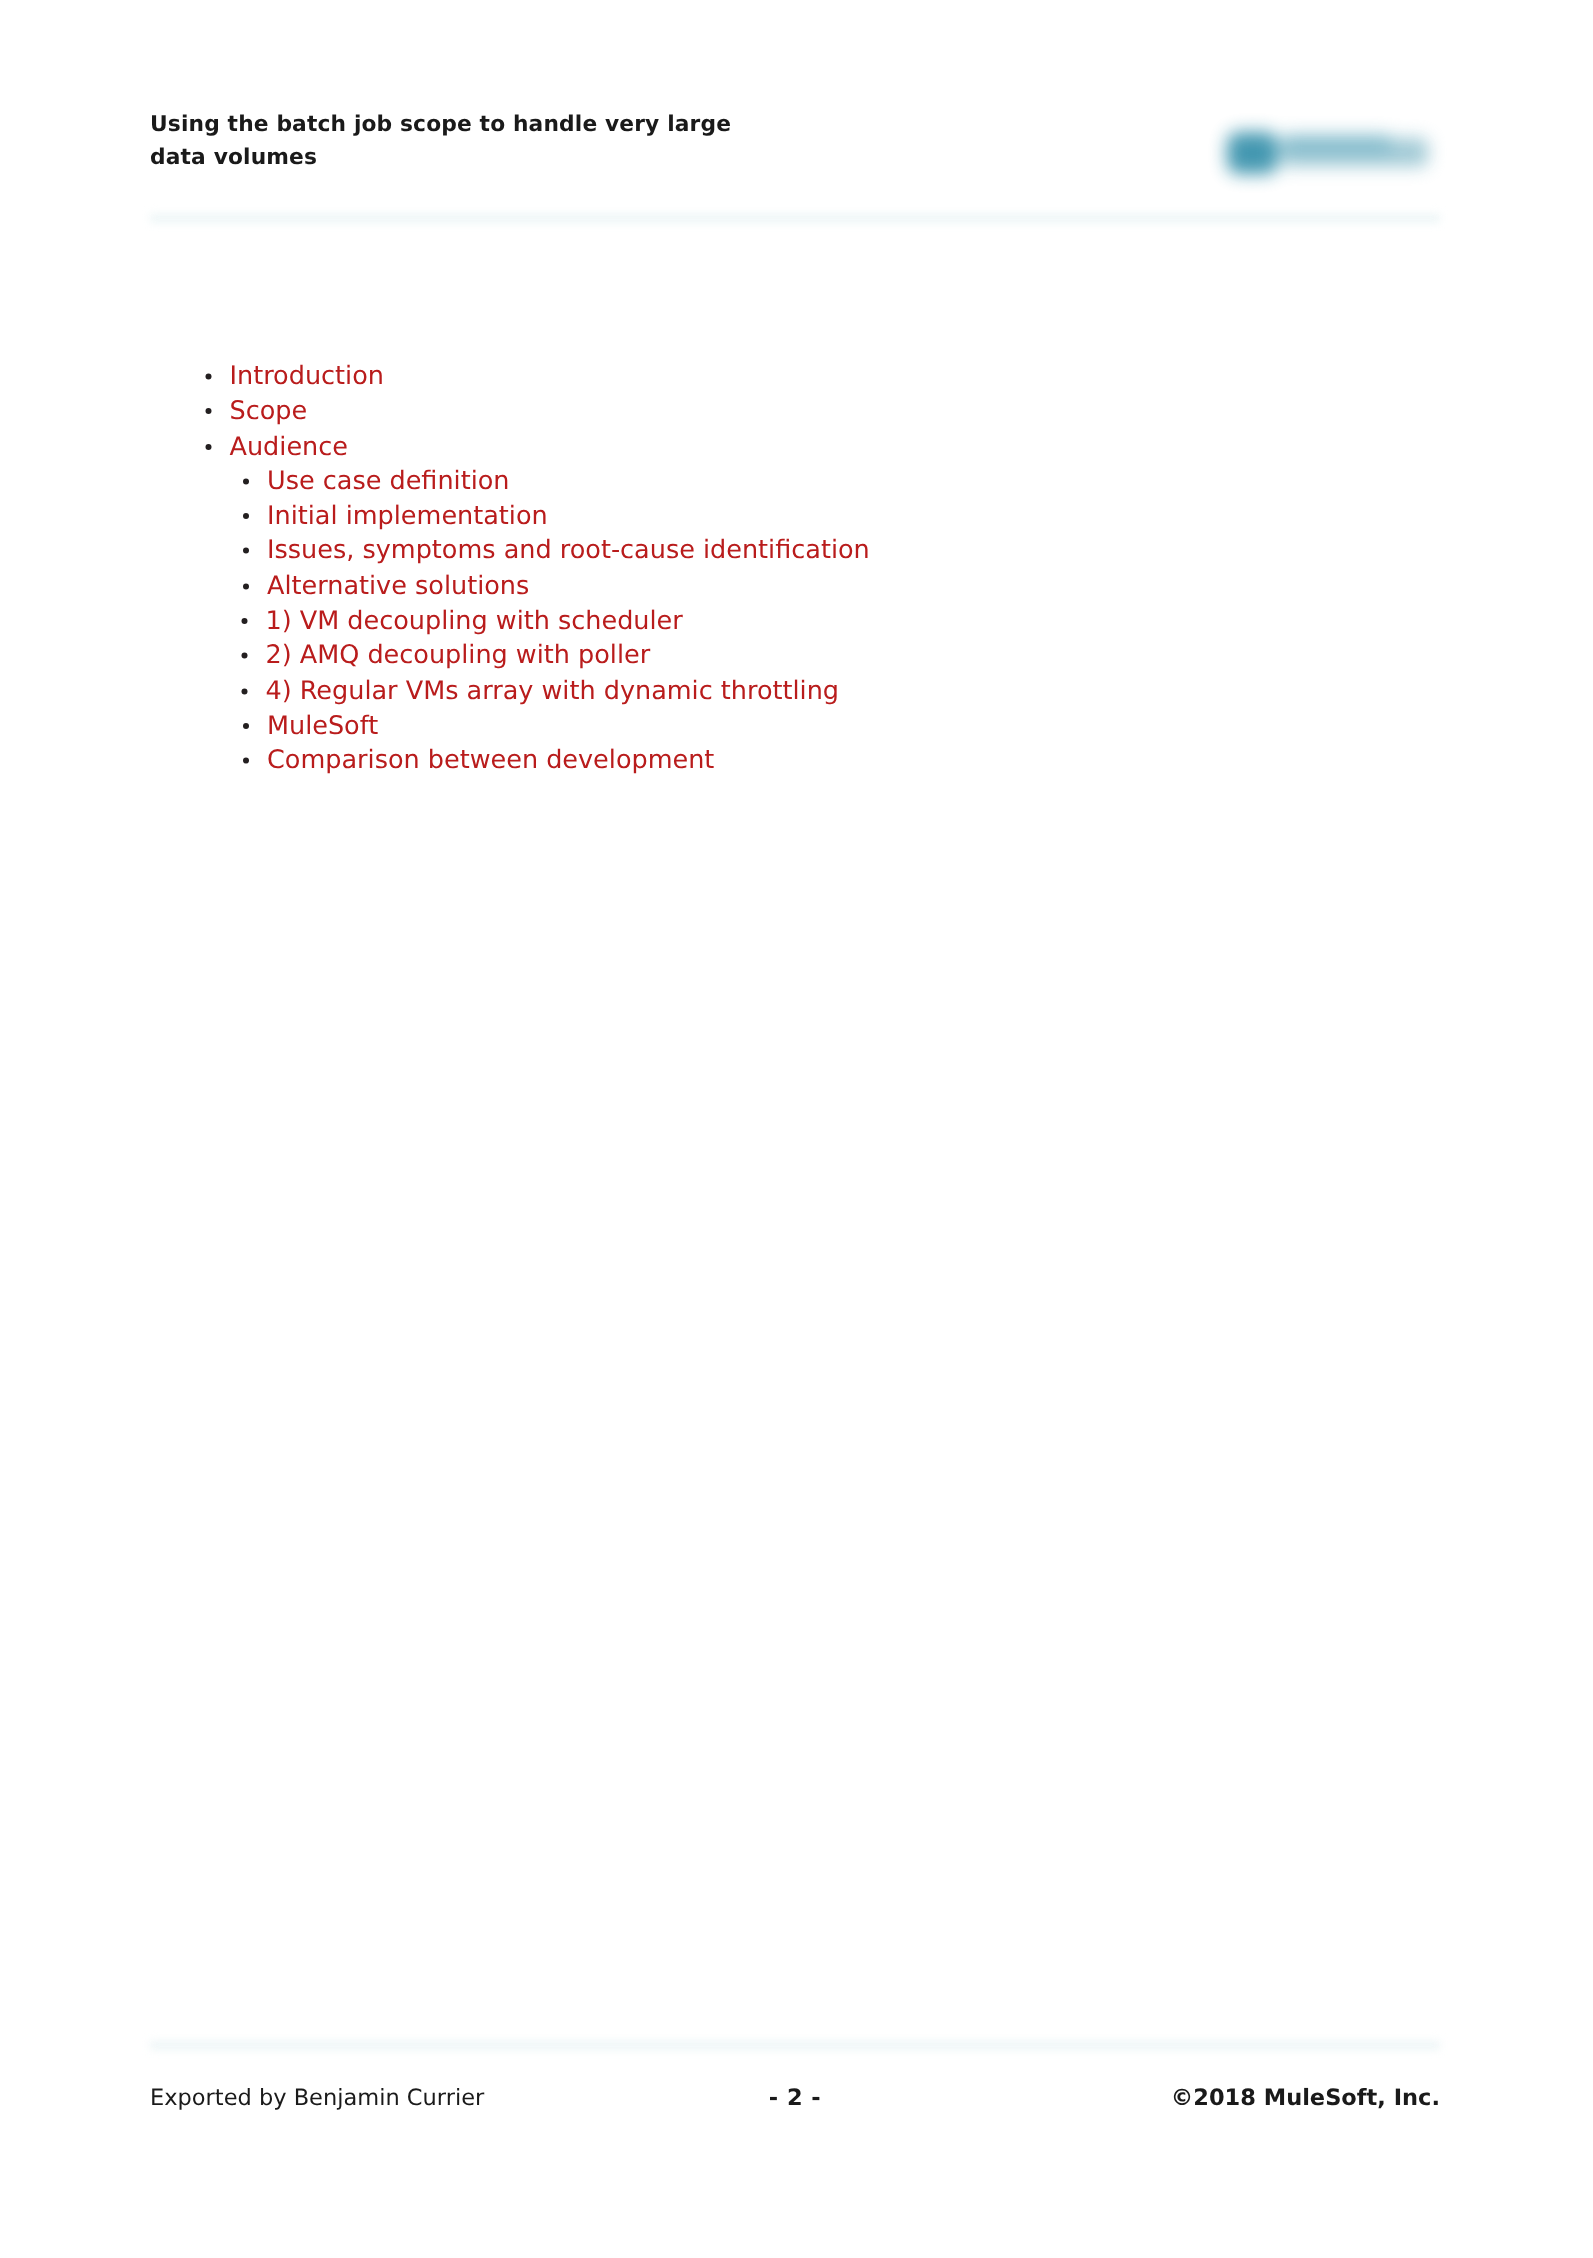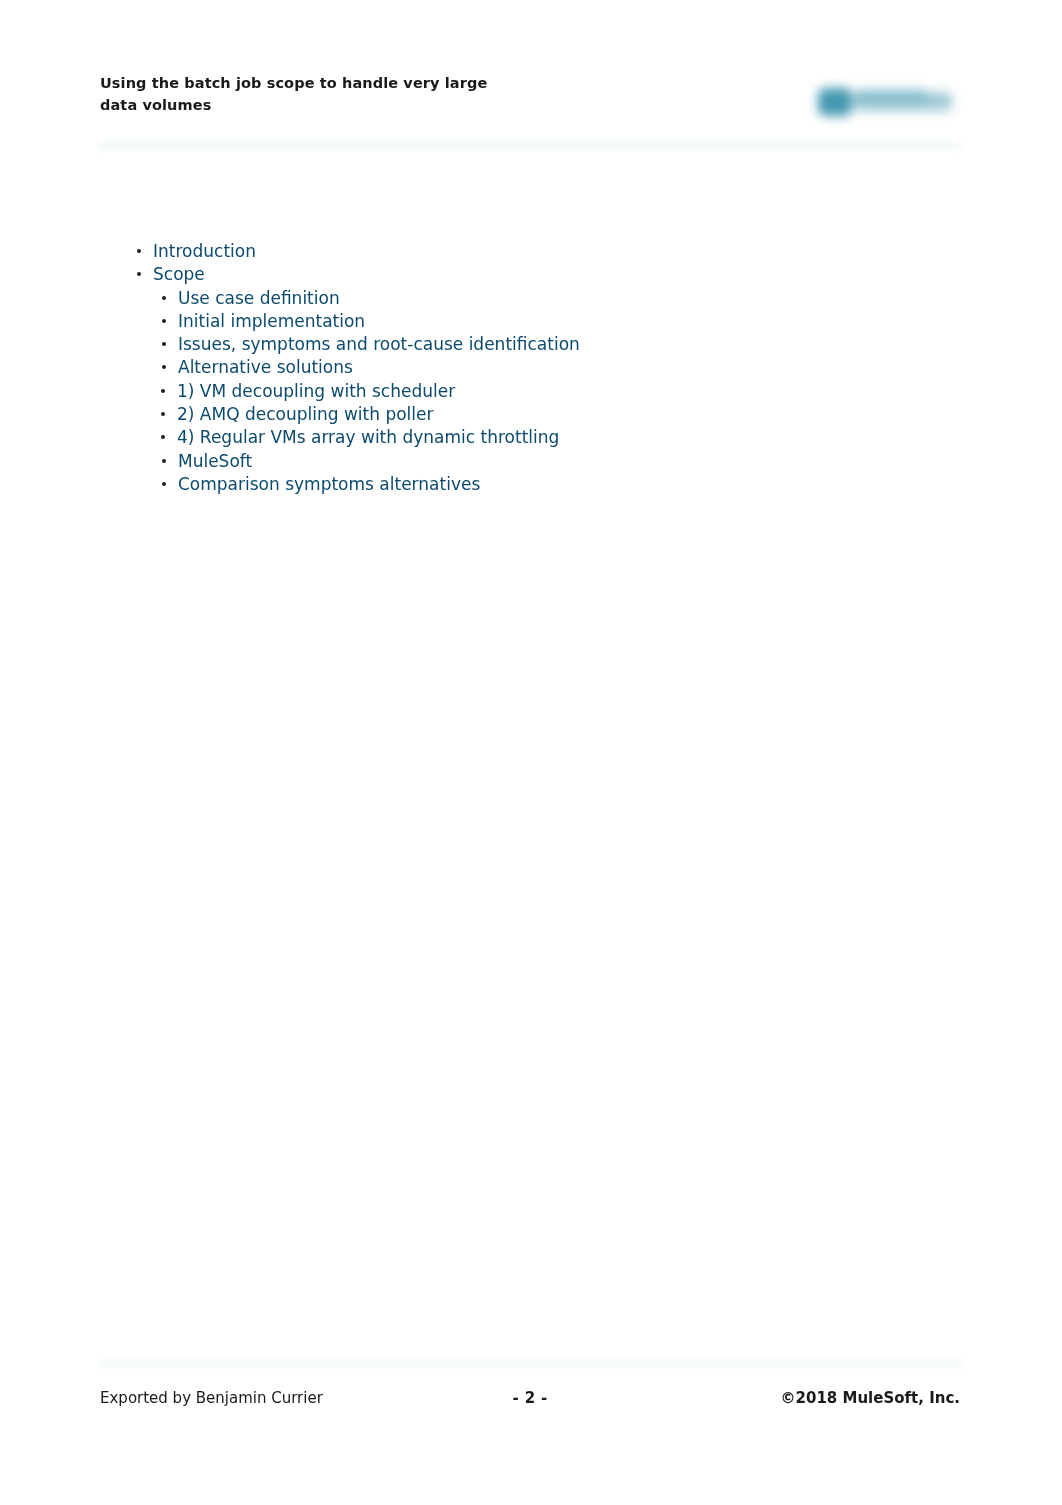--- a/index.html
+++ b/index.html
@@ -117,21 +117,21 @@
     top: 9px;
     width: 4px;
     height: 4px;
     border-radius: 50%;
     background: #231f20;
   }
   .toc .lvl1 { margin-left: 31px; }
   .toc .lvl2 { margin-left: 56px; }
   .toc .lvl3 { margin-left: 55px; }
   .toc a, .toc .link {
-    color: #0c4a6e;
+    color: #b91c1c;
     text-decoration: none;
     cursor: pointer;
   }
 
   
   .footer {
     position: absolute;
     left: 100px;
     top: 1389px;
     width: 860px;
@@ -182,20 +182,24 @@
   <nav class="toc">
     <ul>
       <li class="lvl1">
         <span class="bullet"></span>
         <span class="link">Introduction</span>
       </li>
       <li class="lvl1">
         <span class="bullet"></span>
         <span class="link">Scope</span>
       </li>
+      <li class="lvl1">
+        <span class="bullet"></span>
+        <span class="link">Audience</span>
+      </li>
       <li class="lvl2">
         <span class="bullet"></span>
         <span class="link">Use case definition</span>
       </li>
       <li class="lvl2">
         <span class="bullet"></span>
         <span class="link">Initial implementation</span>
       </li>
       <li class="lvl2">
         <span class="bullet"></span>
@@ -216,21 +220,21 @@
       <li class="lvl3">
         <span class="bullet"></span>
         <span class="link">4) Regular VMs array with dynamic throttling</span>
       </li>
       <li class="lvl2">
         <span class="bullet"></span>
         <span class="link">MuleSoft</span>
       </li>
       <li class="lvl2">
         <span class="bullet"></span>
-        <span class="link">Comparison symptoms alternatives</span>
+        <span class="link">Comparison between development</span>
       </li>
     </ul>
   </nav>
 
   <div class="rule rule-footer"></div>
 
   <div class="footer">
     <span class="left">Exported by Benjamin Currier</span>
     <span class="center">- 2 -</span>
     <span class="right">©2018 MuleSoft, Inc.</span>

